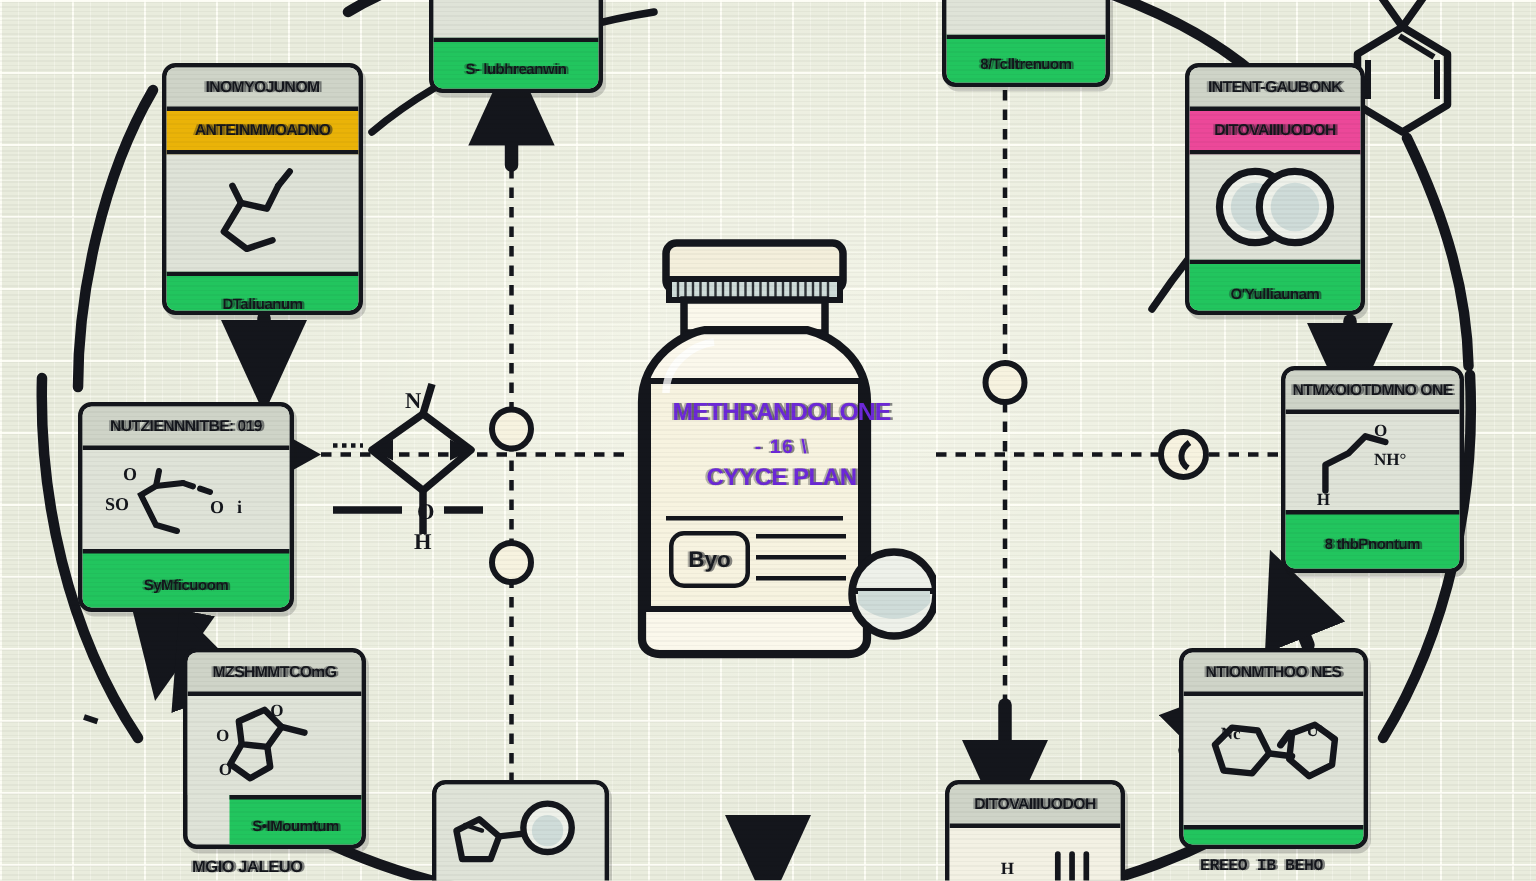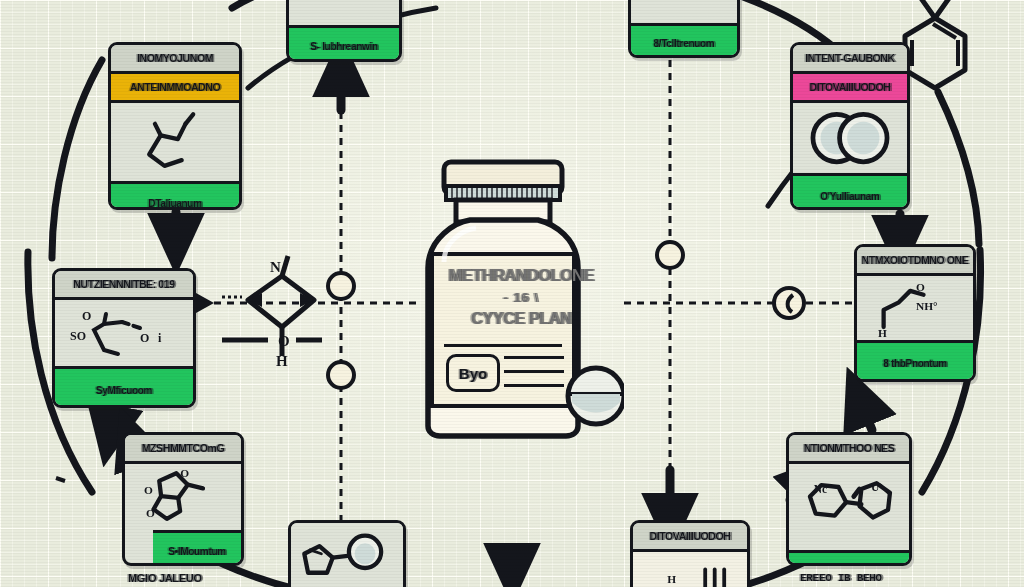--- a/index.html
+++ b/index.html
@@ -54,21 +54,21 @@
   .card-cap{
     position:absolute;font-size:11px;font-weight:bold;color:#14161c;
     letter-spacing:-.3px;white-space:nowrap;
   }
   .struct{position:absolute;left:0;top:0;width:100%;height:100%;}
   .atom{font-size:15px;font-weight:bold;fill:#14161c;font-family:"Liberation Serif",serif;}
   .atom-sm{font-size:12px;font-weight:bold;fill:#14161c;font-family:"Liberation Serif",serif;}
 
   
   #bottle{position:absolute;left:418px;top:158px;width:206px;height:282px;}
-  .btext{position:absolute;width:100%;text-align:center;color:#737373;white-space:nowrap;}
+  .btext{position:absolute;width:100%;text-align:center;color:#6d28d9;white-space:nowrap;}
   .blur1{text-shadow:1.6px 0 0 rgba(23,26,32,.5), -1.4px 0 0 rgba(23,26,32,.3);}
   .dose-box{
     position:absolute;border:3px solid #14161c;background:#f7f3e0;
     display:flex;align-items:center;justify-content:center;
     font-size:15px;font-weight:bold;color:#171a20;
   }
   .ruleline{position:absolute;background:#14161c;}
   .noise{position:absolute;inset:0;opacity:.07;pointer-events:none;
     background-image:repeating-linear-gradient(0deg, rgba(0,0,0,.5) 0 1px, transparent 1px 3px);}
 </style>

